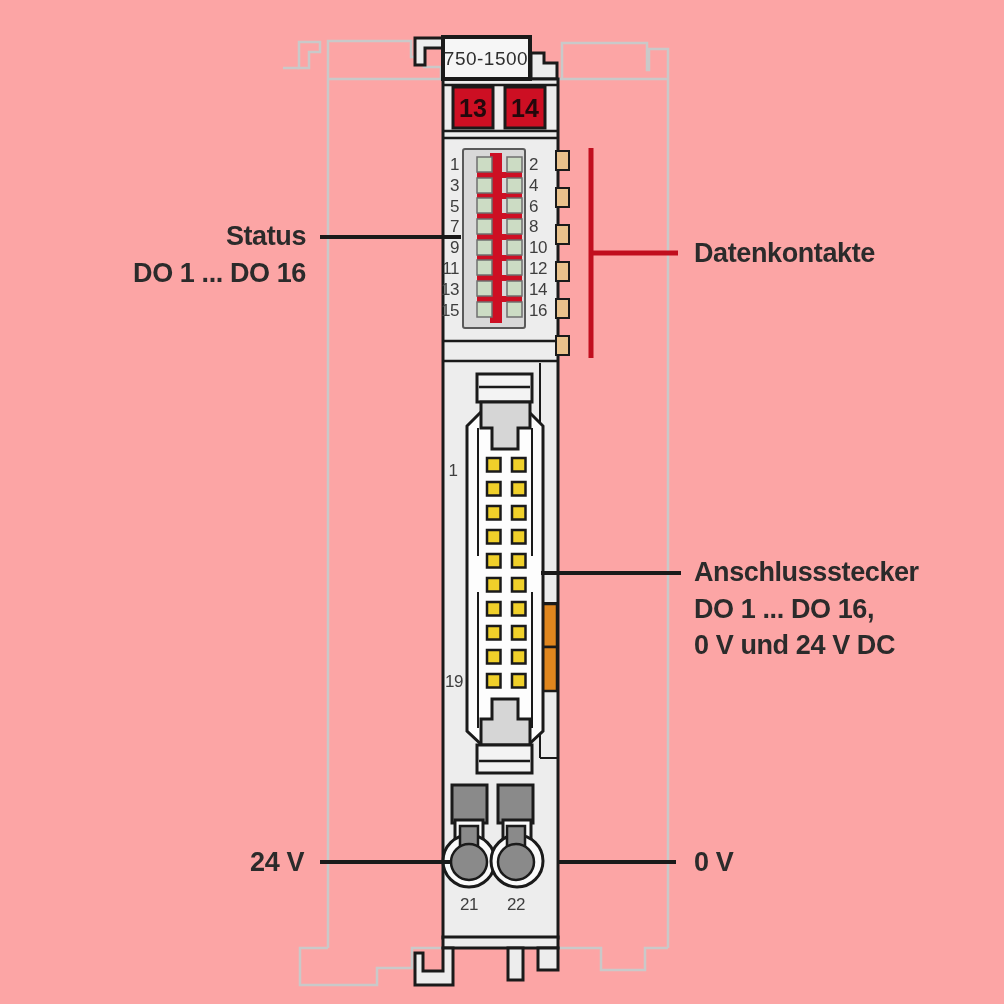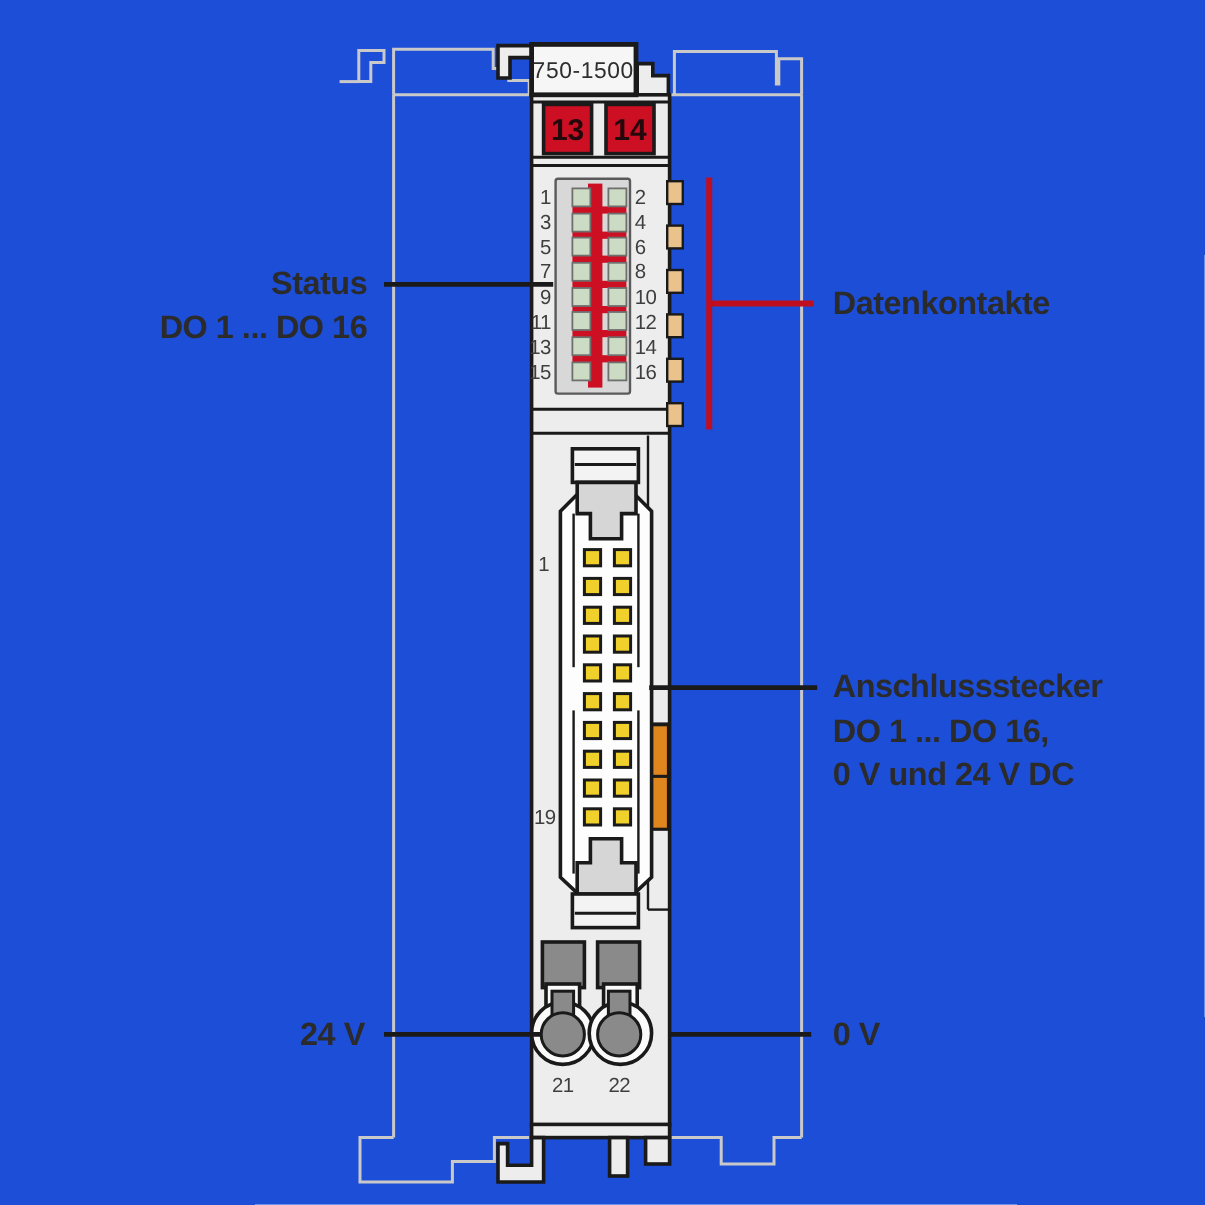--- a/index.html
+++ b/index.html
@@ -1,16 +1,16 @@
 <!DOCTYPE html>
 <html><head>
 <meta charset="utf-8">
 <style>
   html,body{margin:0;padding:0;background:#ffffff;}
-  #stage{width:1004px;height:1004px;background:#1d4ed8;position:relative;overflow:hidden;}
+  #stage{width:1004px;height:1004px;background:#fca5a5;position:relative;overflow:hidden;}
   svg{display:block;}
   text{font-family:"Liberation Sans",sans-serif;fill:#2b2b2b;}
   .callout{font-size:27px;font-weight:700;letter-spacing:-0.4px;fill:#2b2b2b;}
   .num{font-size:17px;font-weight:400;fill:#3e3e3e;letter-spacing:-0.5px;}
   .partnum{font-size:19px;font-weight:400;fill:#2e2e2e;letter-spacing:0.5px;}
   .blocknum{font-size:25px;font-weight:700;fill:#23080c;}
   .bg{stroke:#c9c9c9;stroke-width:2.5;fill:none;}
   .blk{stroke:#1a1a1a;}
 </style>
 </head>

